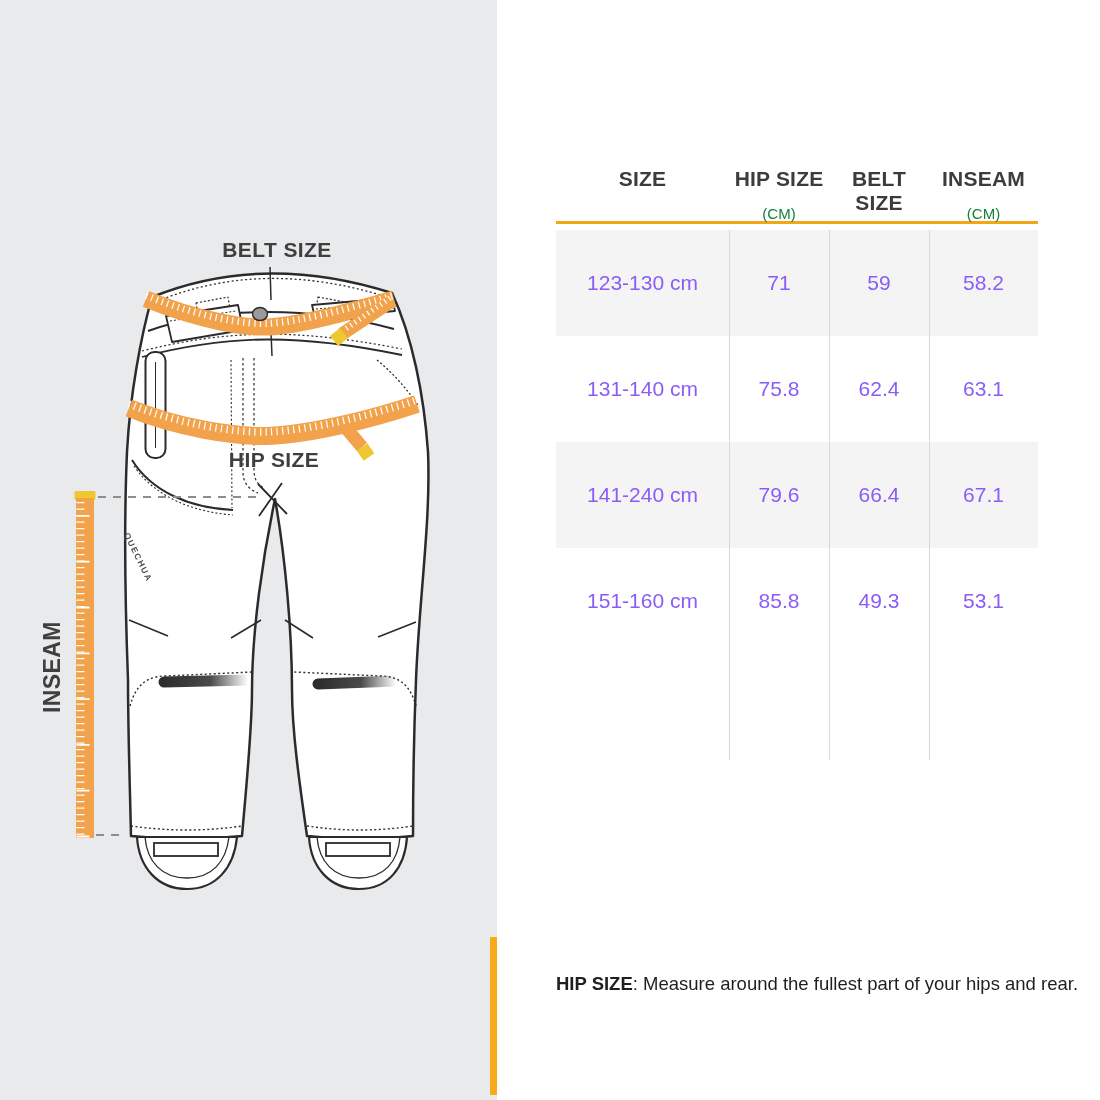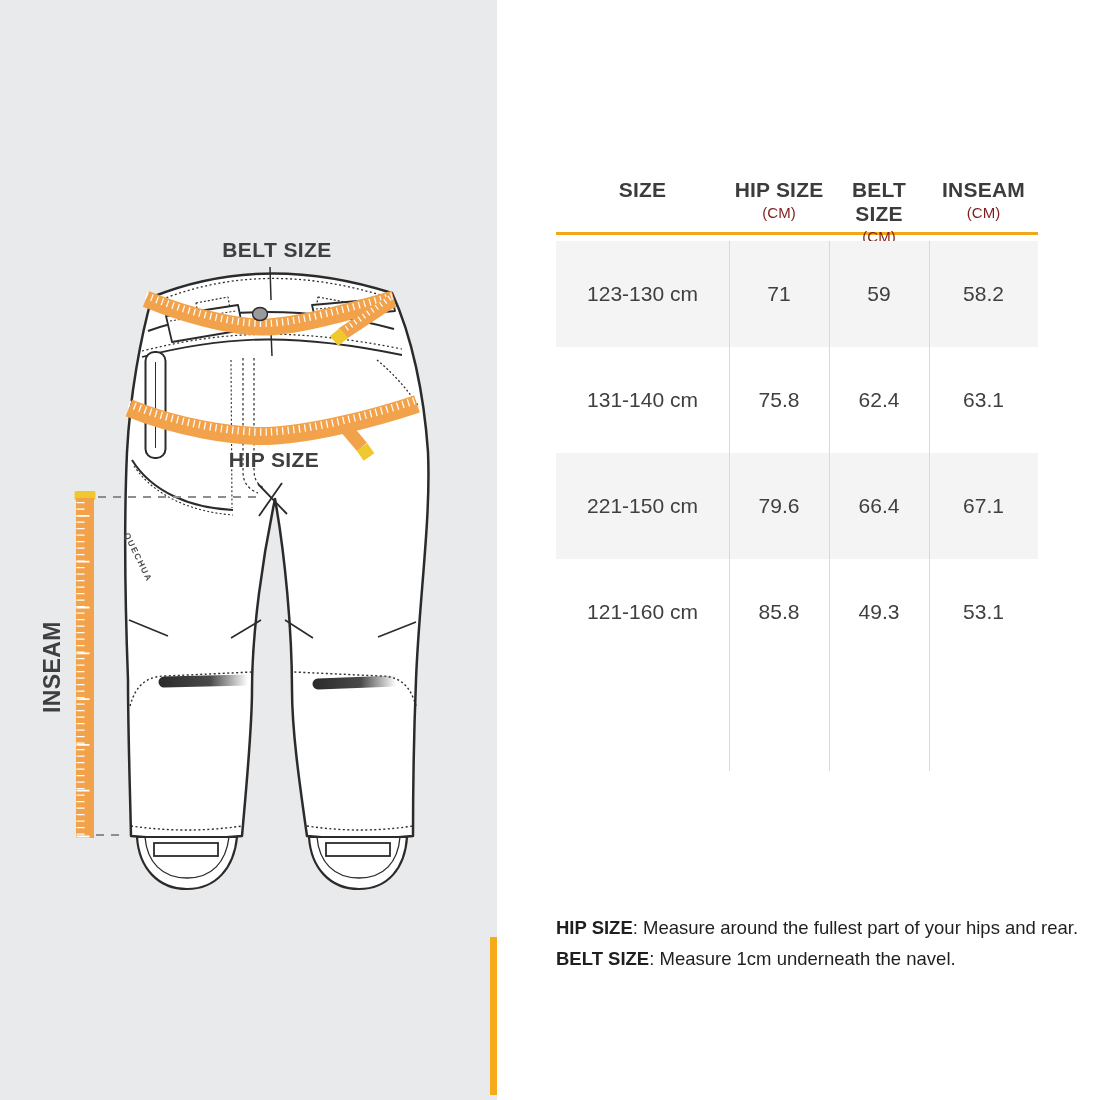--- a/index.html
+++ b/index.html
@@ -18,35 +18,35 @@
     letter-spacing:.4px;text-align:center;line-height:26px;
   }
   .belt-label{left:192px;top:237px;width:170px;}
   .hip-label{left:189px;top:447px;width:170px;}
   .inseam-label{left:-13px;top:654px;width:130px;font-size:23px;transform:rotate(-90deg);}
   .brand-label{
     position:absolute;left:131px;top:531px;font-size:8.5px;font-weight:bold;
     letter-spacing:1.5px;color:#4a4a4a;transform:rotate(64deg);transform-origin:left top;
   }
   
-  .size-table{position:absolute;left:556px;top:163px;width:482px;}
+  .size-table{position:absolute;left:556px;top:152px;width:482px;}
   .thead{display:flex;height:69px;}
   .th{text-align:center;color:#3C3C3C;}
   .th .th-label{font-size:21px;font-weight:bold;letter-spacing:.2px;padding-top:15px;}
-  .th .th-unit{font-size:15px;margin-top:2px;color:#7f1d1d;}
+  .th .th-unit{font-size:15px;margin-top:14px;color:#15803d;}
   .col-0{width:173px;}.col-1{width:100px;}.col-2{width:100px;}.col-3{width:109px;}
   .head-rule{height:3px;background:#F2A716;}
   .tbody{position:relative;margin-top:6px;}
   .trow{display:flex;height:106px;align-items:center;}
   .trow.striped{background:#F4F4F5;}
-  .td{text-align:center;font-size:21px;color:#404040;}
+  .td{text-align:center;font-size:21px;color:#8b5cf6;}
   .sep{position:absolute;top:0;width:1px;height:530px;background:#D9D9D9;}
   .sep1{left:173px;}.sep2{left:273px;}.sep3{left:373px;}
   
-  .notes{position:absolute;left:556px;top:912px;width:530px;
+  .notes{position:absolute;left:556px;top:968px;width:530px;
          font-size:18.5px;color:#1F1F1F;line-height:31px;}
   .notes b{color:#1F1F1F;}
   .accent-bar{position:absolute;left:490px;top:937px;width:7px;height:158px;background:#F6AC1A;}
 </style>
 </head>
 <body>
 
 <div class="stage">
 
   <div class="panel">
@@ -182,33 +182,32 @@
         <div class="td col-2">59</div>
         <div class="td col-3">58.2</div>
       </div>
       <div class="trow">
         <div class="td col-0">131-140 cm</div>
         <div class="td col-1">75.8</div>
         <div class="td col-2">62.4</div>
         <div class="td col-3">63.1</div>
       </div>
       <div class="trow striped">
-        <div class="td col-0">221-150 cm</div>
+        <div class="td col-0">141-240 cm</div>
         <div class="td col-1">79.6</div>
         <div class="td col-2">66.4</div>
         <div class="td col-3">67.1</div>
       </div>
       <div class="trow">
-        <div class="td col-0">121-160 cm</div>
+        <div class="td col-0">151-160 cm</div>
         <div class="td col-1">85.8</div>
         <div class="td col-2">49.3</div>
         <div class="td col-3">53.1</div>
       </div>
     </div>
   </div>
 
   <div class="accent-bar"></div>
   <div class="notes">
     <div><b>HIP SIZE</b><span>: Measure around the fullest part of your hips and rear.</span></div>
-    <div><b>BELT SIZE</b><span>: Measure 1cm underneath the navel.</span></div>
   </div>
 
 </div>
 
 </body></html>

